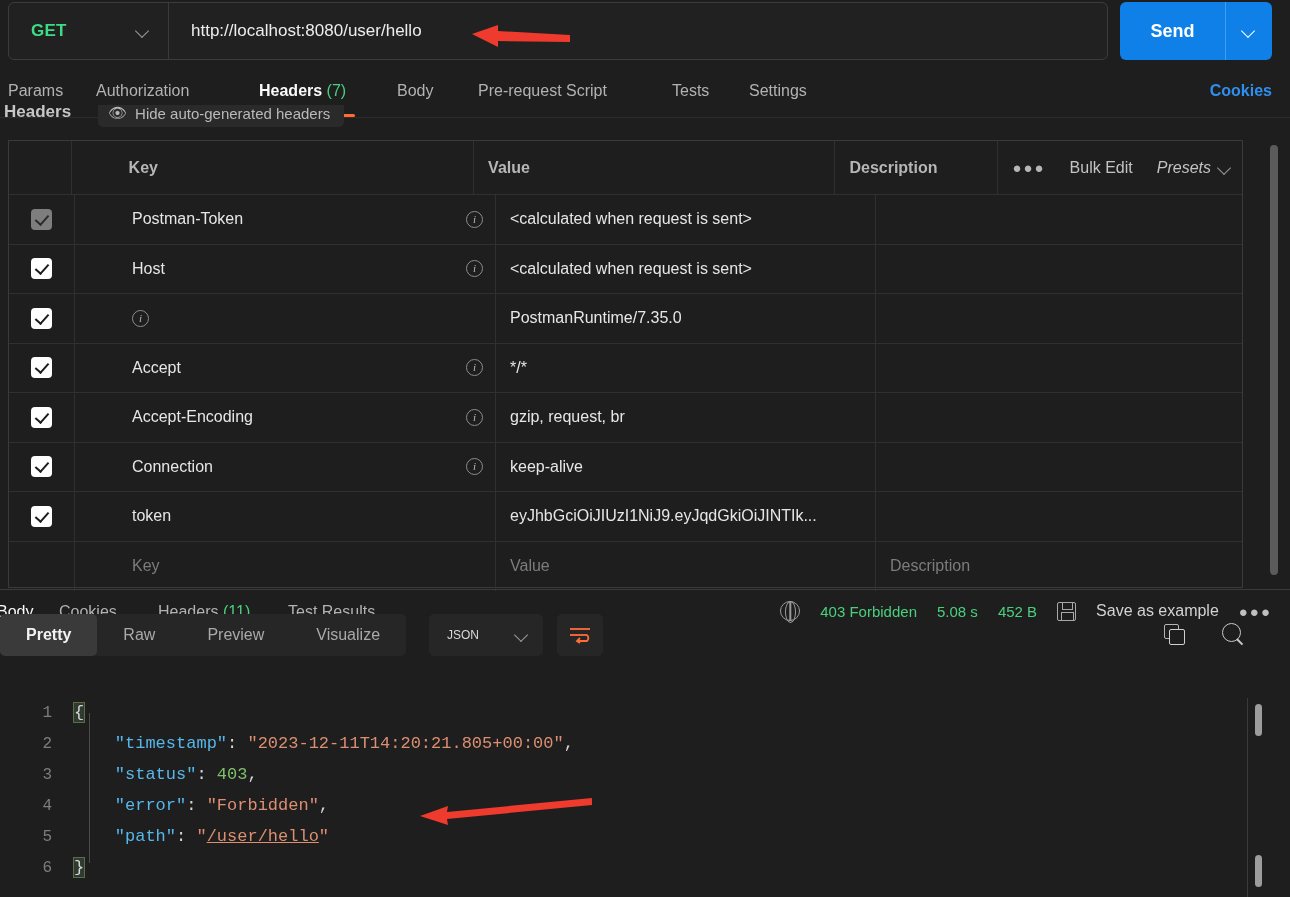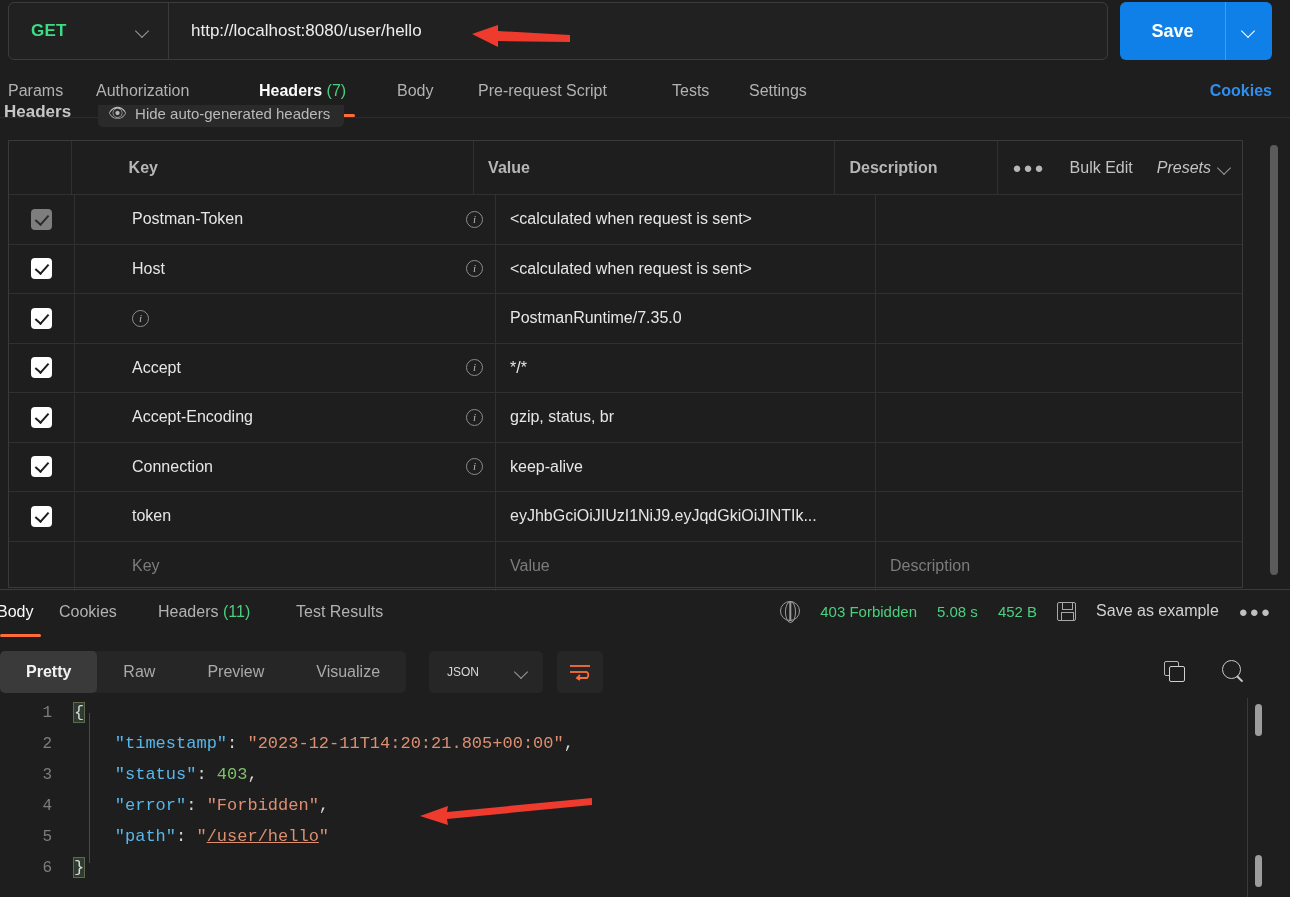--- a/index.html
+++ b/index.html
@@ -193,21 +193,21 @@
     width: 9px; height: 6px; border: 1.4px solid #a8a8a8; border-top: none;
   }
   .floppy::after {
     content: ""; position: absolute; left: 3px; bottom: 0;
     width: 11px; height: 7px; border: 1.4px solid #a8a8a8; border-bottom: none;
   }
   .save-ex { color: #d2d2d2; font-size: 16px; }
   .meta-dots { color: #c0c0c0; font-size: 15px; letter-spacing: 2px; }
 
   
-  .view-bar { position: absolute; left: 0; top: 649px; width: 1290px; height: 46px; }
+  .view-bar { position: absolute; left: 0; top: 612px; width: 1290px; height: 46px; }
   .view-group {
     position: absolute; left: 0; top: 2px; height: 42px;
     background: #262626; border-radius: 5px; display: flex; align-items: center;
   }
   .vtab {
     height: 42px; display: flex; align-items: center; padding: 0 26px;
     color: #a9a9a9; font-size: 16px; border-radius: 5px;
   }
   .vtab.active { background: #3a3a3a; color: #f2f2f2; font-weight: 700; }
   .fmt-select {
@@ -286,21 +286,21 @@
 
 <div class="urlbar-row" data-name="request-url-bar">
   <div class="url-wrap" data-name="url-input-wrapper">
     <div class="method-box" data-name="http-method-selector">
       <span class="method-label" data-name="http-method-label">GET</span>
       <span class="chev" data-name="chevron-down-icon"></span>
     </div>
     <div class="url-text" data-name="url-input">http://localhost:8080/user/hello</div>
   </div>
   <div class="send-btn" data-name="send-button">
-    <span class="send-label" data-name="send-button-label">Save</span>
+    <span class="send-label" data-name="send-button-label">Send</span>
     <span class="send-caret" data-name="send-options-button">
       <span class="chev" data-name="chevron-down-icon"></span>
     </span>
   </div>
   <svg class="arrow-url" width="98" height="28" data-name="url-arrow">
     <polygon points="0,12 26,3 26,9 98,13 98,20 26,19 26,25" fill="#ef3b2d"></polygon>
   </svg>
 </div>
 
 <div class="req-tabs" data-name="request-tab-bar">
@@ -417,21 +417,21 @@
 
   <div class="hrow" data-name="table-row">
     <div class="c-check" data-name="row-checkbox-cell">
         <span class="cb" data-name="row-checkbox"></span>
       </div>
     <div class="c-key" data-name="row-key-cell">
       <span class="ktext" data-name="row-key-label">Accept-Encoding</span>
       <span class="info-icon" data-name="info-icon">i</span>
     </div>
     <div class="c-val" data-name="row-value-cell">
-        <span class="vtext" data-name="row-value-label">gzip, status, br</span>
+        <span class="vtext" data-name="row-value-label">gzip, request, br</span>
       </div>
     <div class="c-desc" data-name="row-description-cell">
         <span class="dtext" data-name="row-description-label"></span>
       </div>
   </div>
 
   <div class="hrow" data-name="table-row">
     <div class="c-check" data-name="row-checkbox-cell">
         <span class="cb" data-name="row-checkbox"></span>
       </div>
@@ -475,21 +475,21 @@
       </div>
   </div>
 
 </div>
 <div class="htable-scroll" data-name="headers-table-scrollbar"></div>
 
 <div class="resp-bar" data-name="response-tab-bar">
   <div class="resp-tab active" style="left:-3px" data-name="response-tab-body"><span data-name="tab-label">Body</span></div>
   <div class="resp-tab" style="left:59px" data-name="response-tab-cookies"><span data-name="tab-label">Cookies</span></div>
   <div class="resp-tab" style="left:158px" data-name="response-tab-headers"><span data-name="tab-label">Headers</span> <span class="cnt" data-name="tab-count">(11)</span></div>
-  <div class="resp-tab" style="left:296px" data-name="response-tab-test-results"><span data-name="tab-label">Test Results</span></div>
+  <div class="resp-tab" style="left:288px" data-name="response-tab-test-results"><span data-name="tab-label">Test Results</span></div>
   <div class="resp-underline" style="left:0px;width:41px" data-name="active-response-tab-indicator"></div>
 
   <div class="resp-meta" data-name="response-meta">
     <span class="globe" data-name="globe-icon"></span>
     <span class="meta-green" data-name="status-badge">403 Forbidden</span>
     <span class="meta-green" data-name="response-time">5.08 s</span>
     <span class="meta-green" data-name="response-size">452 B</span>
     <span class="floppy" data-name="floppy-disk-icon"></span>
     <span class="save-ex" data-name="save-as-example-button">Save as example</span>
     <span class="meta-dots" data-name="ellipsis-icon">●●●</span>

